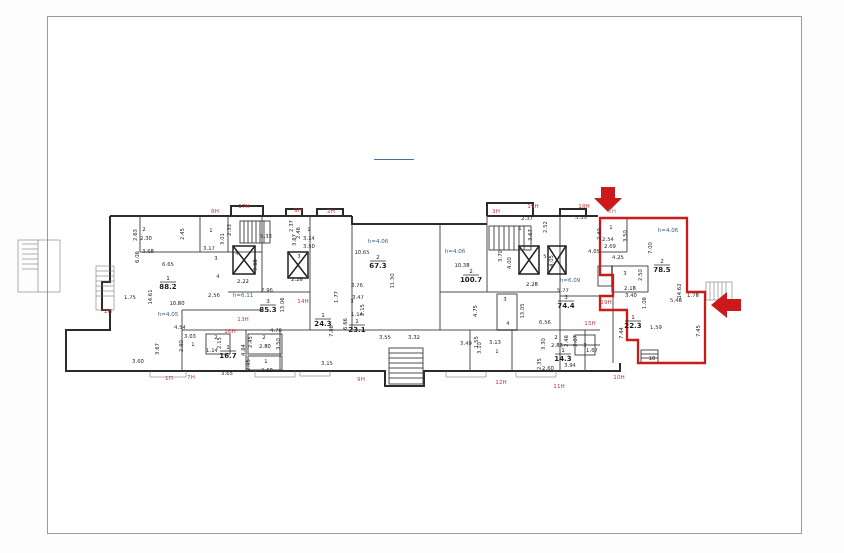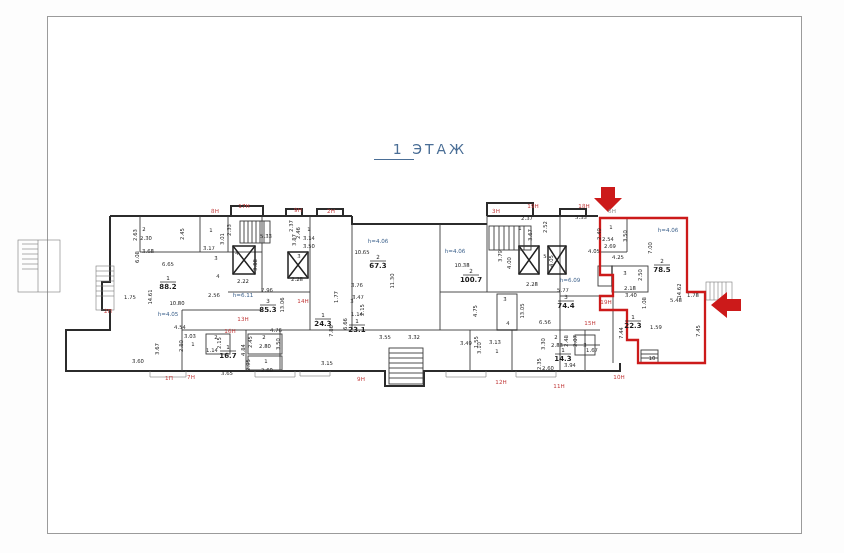--- a/index.html
+++ b/index.html
@@ -27,21 +27,20 @@
   .lbl.g{fill:#8a8a8a;font-size:5.6px;}
   .room-n{fill:#1c1c1c;font-size:5.6px;text-anchor:middle;}
   .room-a{fill:#1c1c1c;font-size:7px;font-weight:600;text-anchor:middle;}
   .room-line{stroke:#1c1c1c;stroke-width:0.7;}
 </style>
 </head>
 <body>
 
 <div class="page">
   <div class="sheet-border"></div>
-  <div class="title">1  ЭТАЖ</div>
   <div class="title-underline"></div>
 
   <svg id="plan-svg" width="844" height="553" viewBox="0 0 844 553">
 
     <g>
       <path class="outer" d="M110,216 H352 M352,216 V224 H487 M487,216 H598"></path>
       <path class="outer" d="M110,216 V282 H102 V310 H110 V330 H66 V371 H385 V386 H424 V371 H620 V363"></path>
       <path class="outer" d="M231,216 V206 H263 V216 M286,216 V209 H302 V216 M317,216 V209 H343 V216 M487,216 V203 H533 V216 M560,216 V209 H586 V216"></path>
     </g>
 

